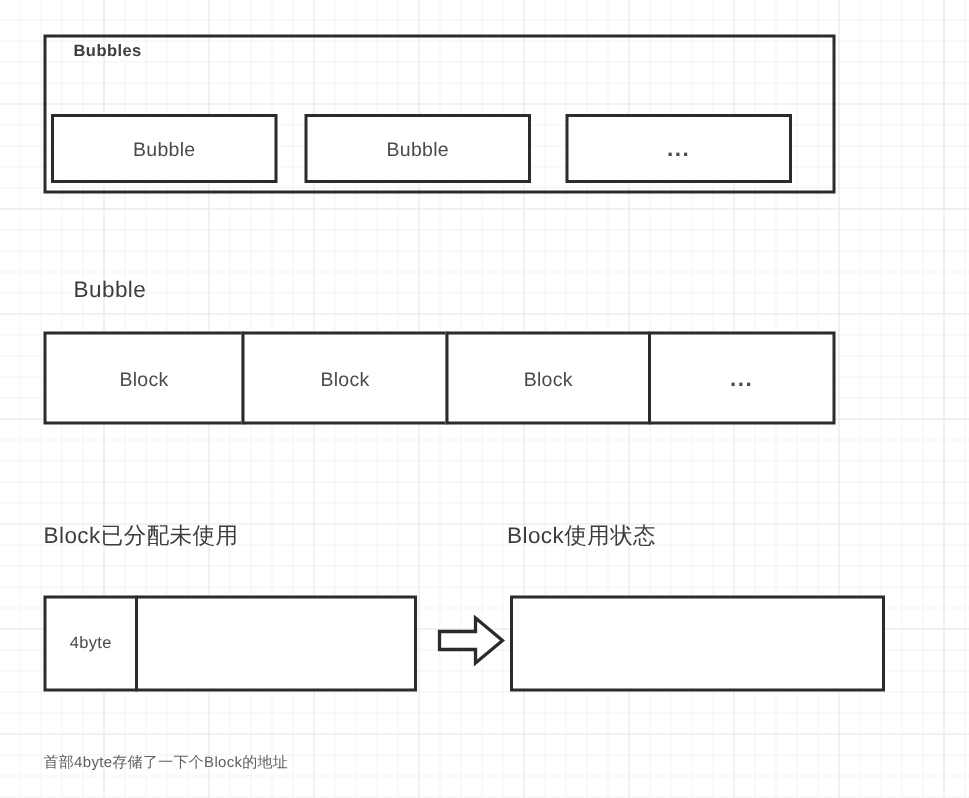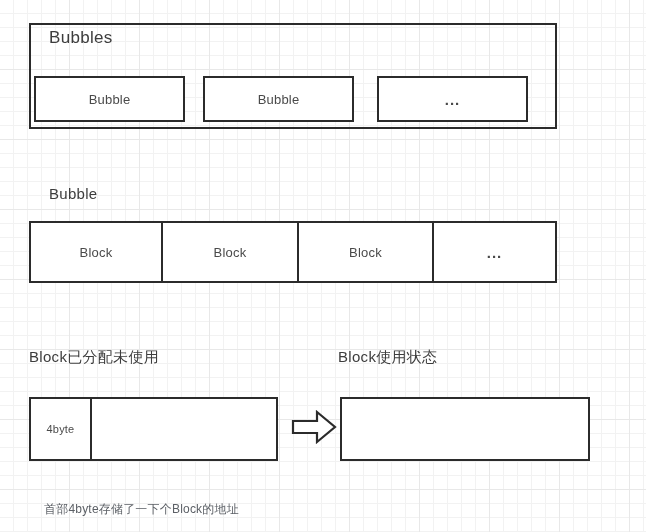--- a/index.html
+++ b/index.html
@@ -43,40 +43,40 @@
   }
 
   .group-box {
     display: block;
     background: transparent;
   }
 
   .group-title {
     position: absolute;
     color: #3d3d3d;
-    font-size: 17px;
+    font-size: 11px;
     white-space: nowrap;
     letter-spacing: .3px;
+    font-weight: bold;
   }
 
   .section-label {
     position: absolute;
     color: #3d3d3d;
     font-size: 15px;
     white-space: nowrap;
     letter-spacing: .3px;
   }
 
   .caption {
     position: absolute;
     color: #5c6066;
-    font-size: 12px;
+    font-size: 10px;
     white-space: nowrap;
     letter-spacing: .2px;
-    margin-left: 15px;
   }
 
   .ellipsis-cell {
     font-size: 15px;
     font-weight: bold;
     letter-spacing: 1px;
     color: #4a4a4a;
   }
 
   .small-text {

